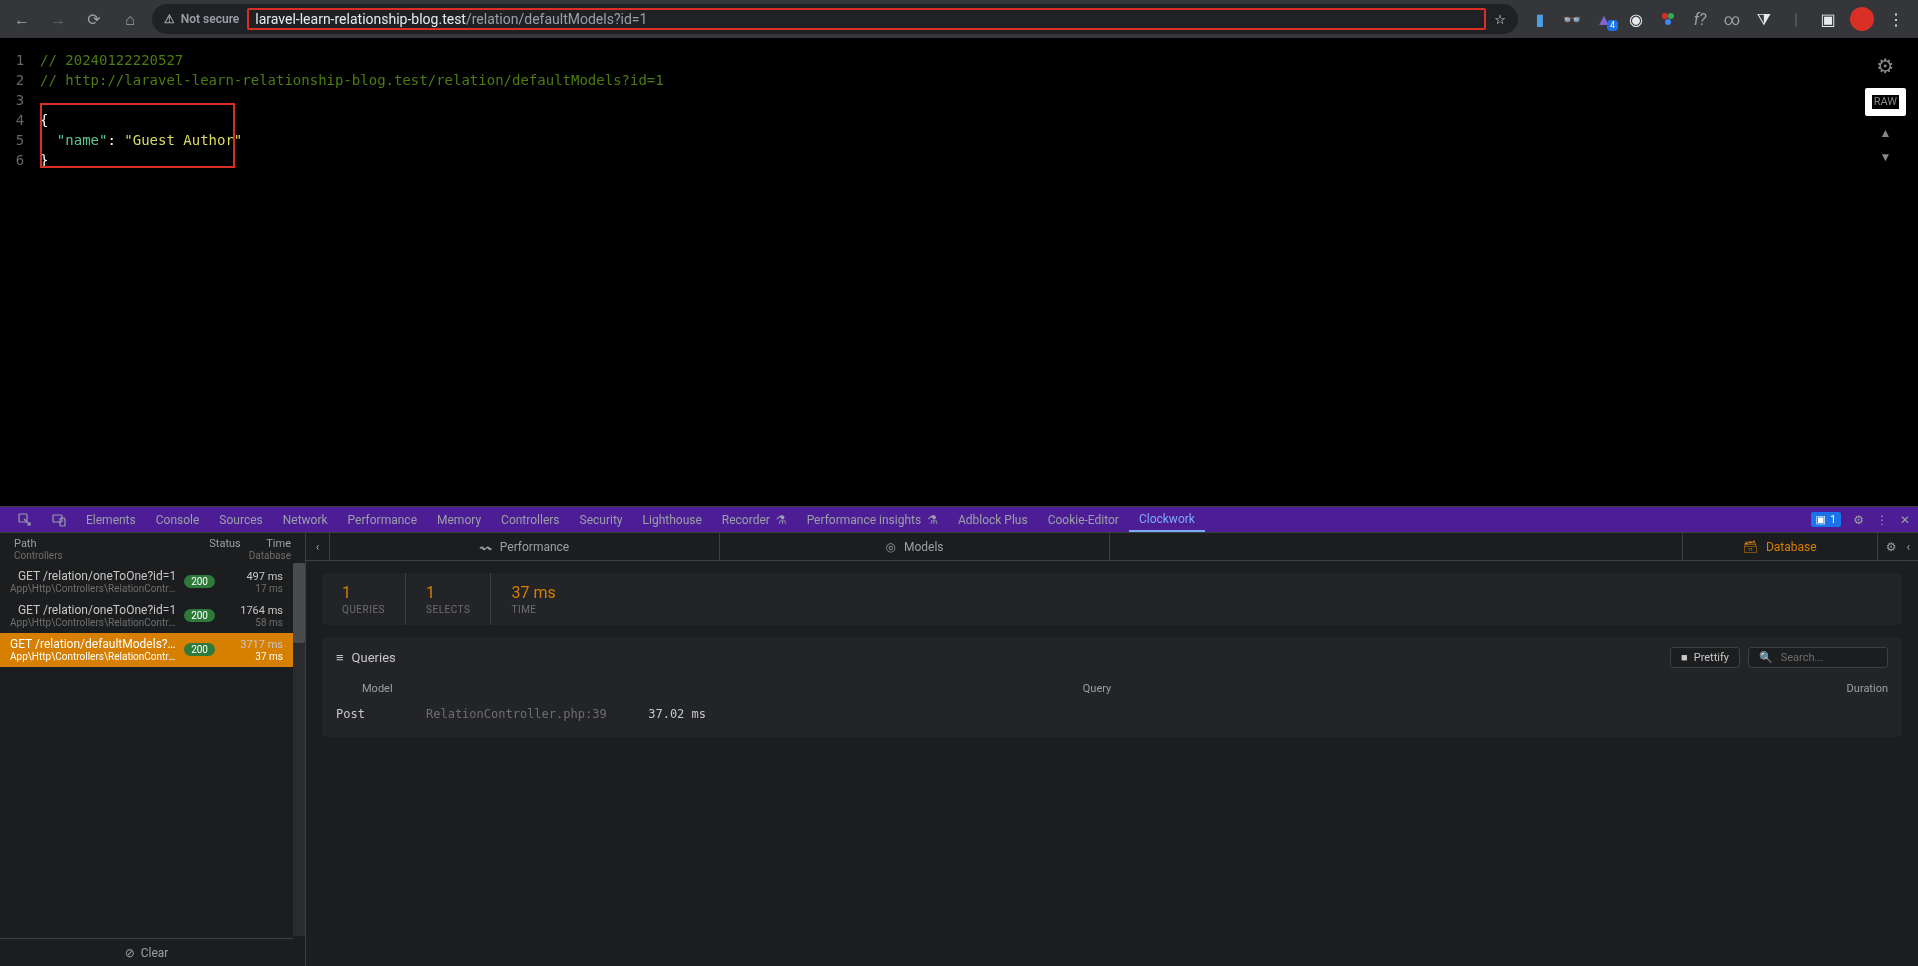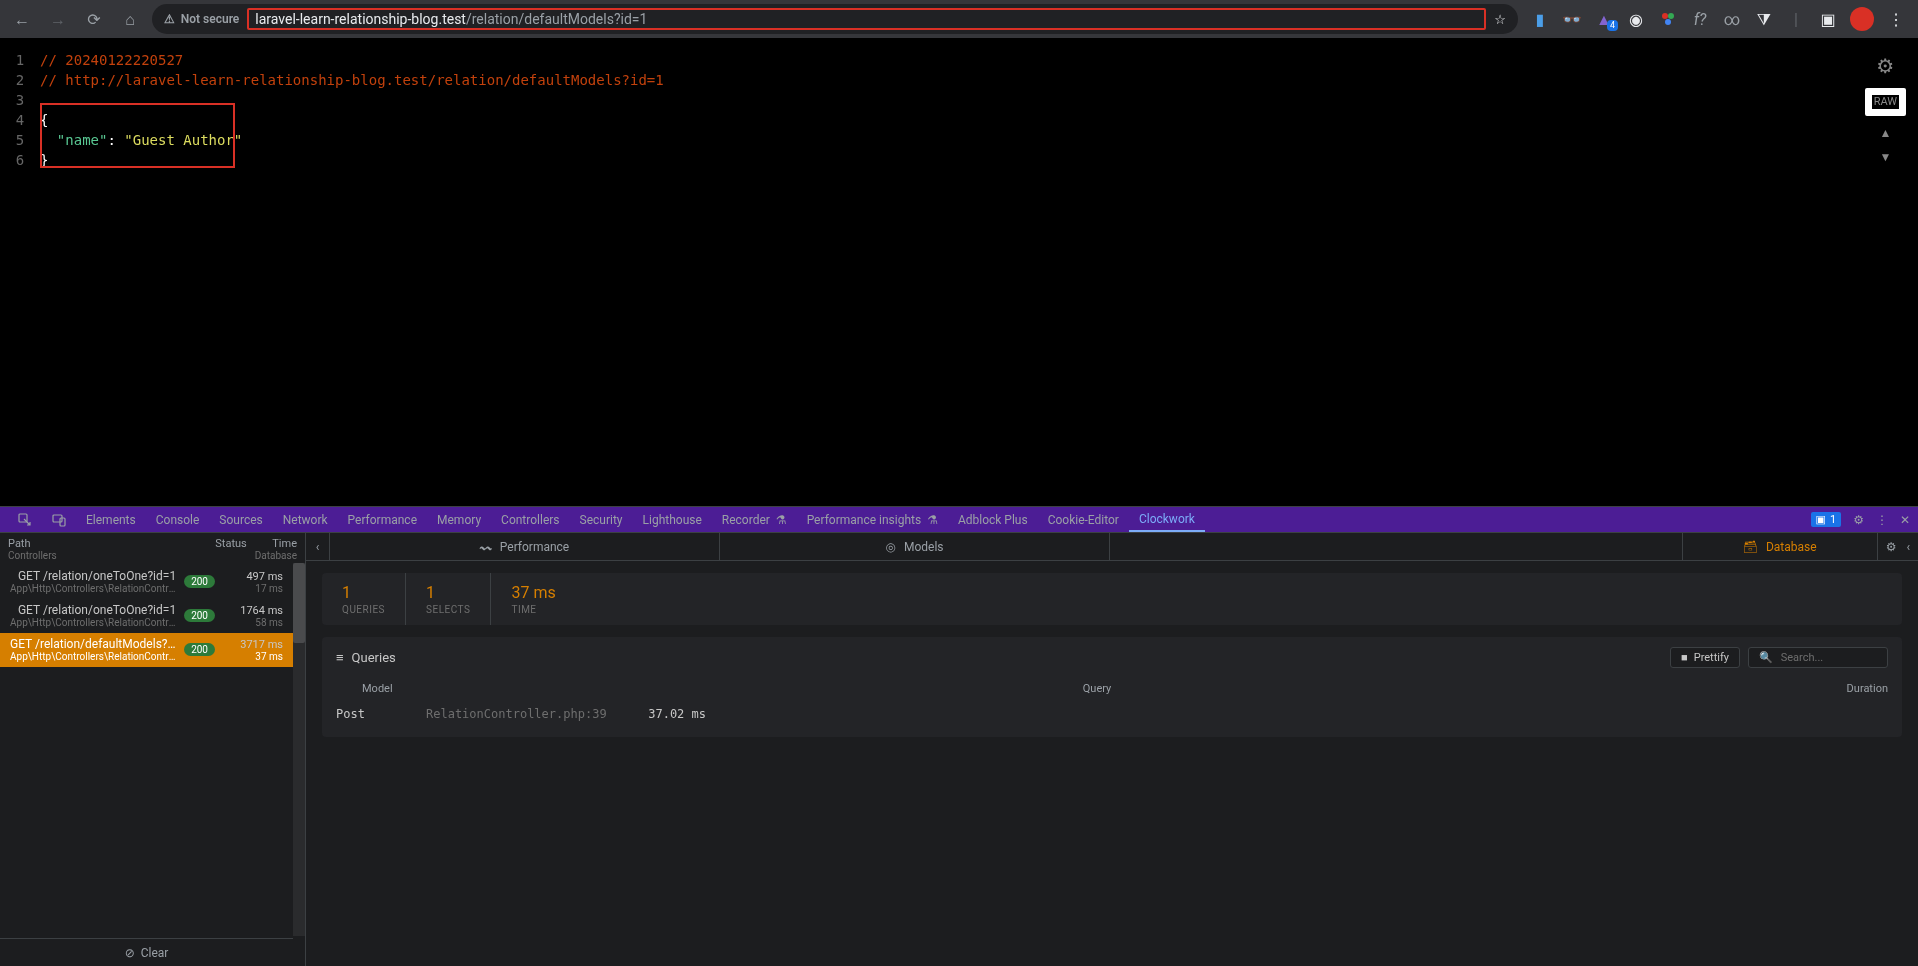--- a/index.html
+++ b/index.html
@@ -106,21 +106,21 @@
       text-align: center;
     }
     .code-area {
       padding-top: 12px;
       font-family: "Consolas", monospace;
       font-size: 14px;
       line-height: 20px;
       position: relative;
     }
     .code-line { height: 20px; white-space: pre; }
-    .comment { color: #c2410c; }
+    .comment { color: #4d7c0f; }
     .brace { color: #fff; }
     .json-key { color: #59c893; }
     .json-colon { color: #fff; }
     .json-string { color: #dcdc5f; }
     .red-box {
       position: absolute;
       border: 2px solid #d93025;
       top: 65px;
       left: 0px;
       width: 195px;
@@ -195,21 +195,21 @@
     .cw-sidebar {
       width: 306px;
       background: #1c1d1f;
       border-right: 1px solid #3c4043;
       display: flex;
       flex-direction: column;
       position: relative;
     }
     .cw-sidebar-header {
       display: flex;
-      padding: 4px 8px;
+      padding: 4px 14px;
       font-size: 11px;
       color: #9aa0a6;
     }
     .cw-sh-left { flex: 1; }
     .cw-sh-left .cw-sub { font-size: 10px; color: #6e6e6e; }
     .cw-sh-right { text-align: right; }
     .cw-sh-right .cw-sub { font-size: 10px; color: #6e6e6e; }
     .cw-sh-mid { width: 60px; text-align: right; padding-right: 8px;}
     .cw-request-list {
       flex: 1;

